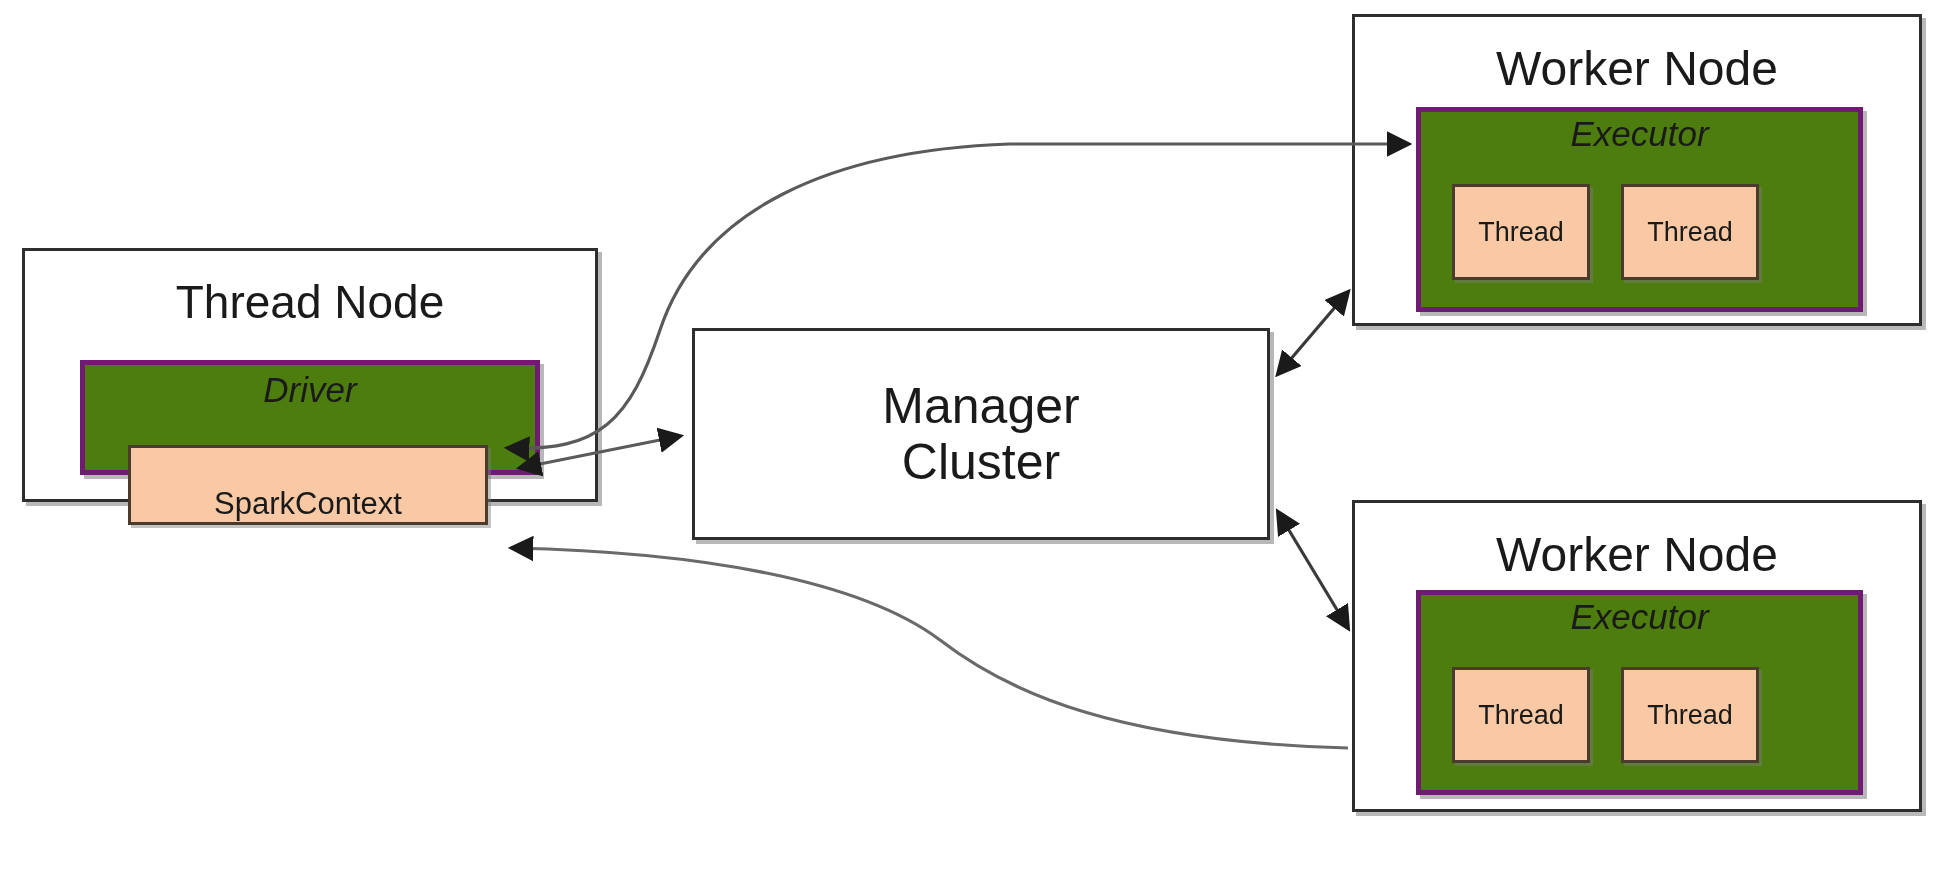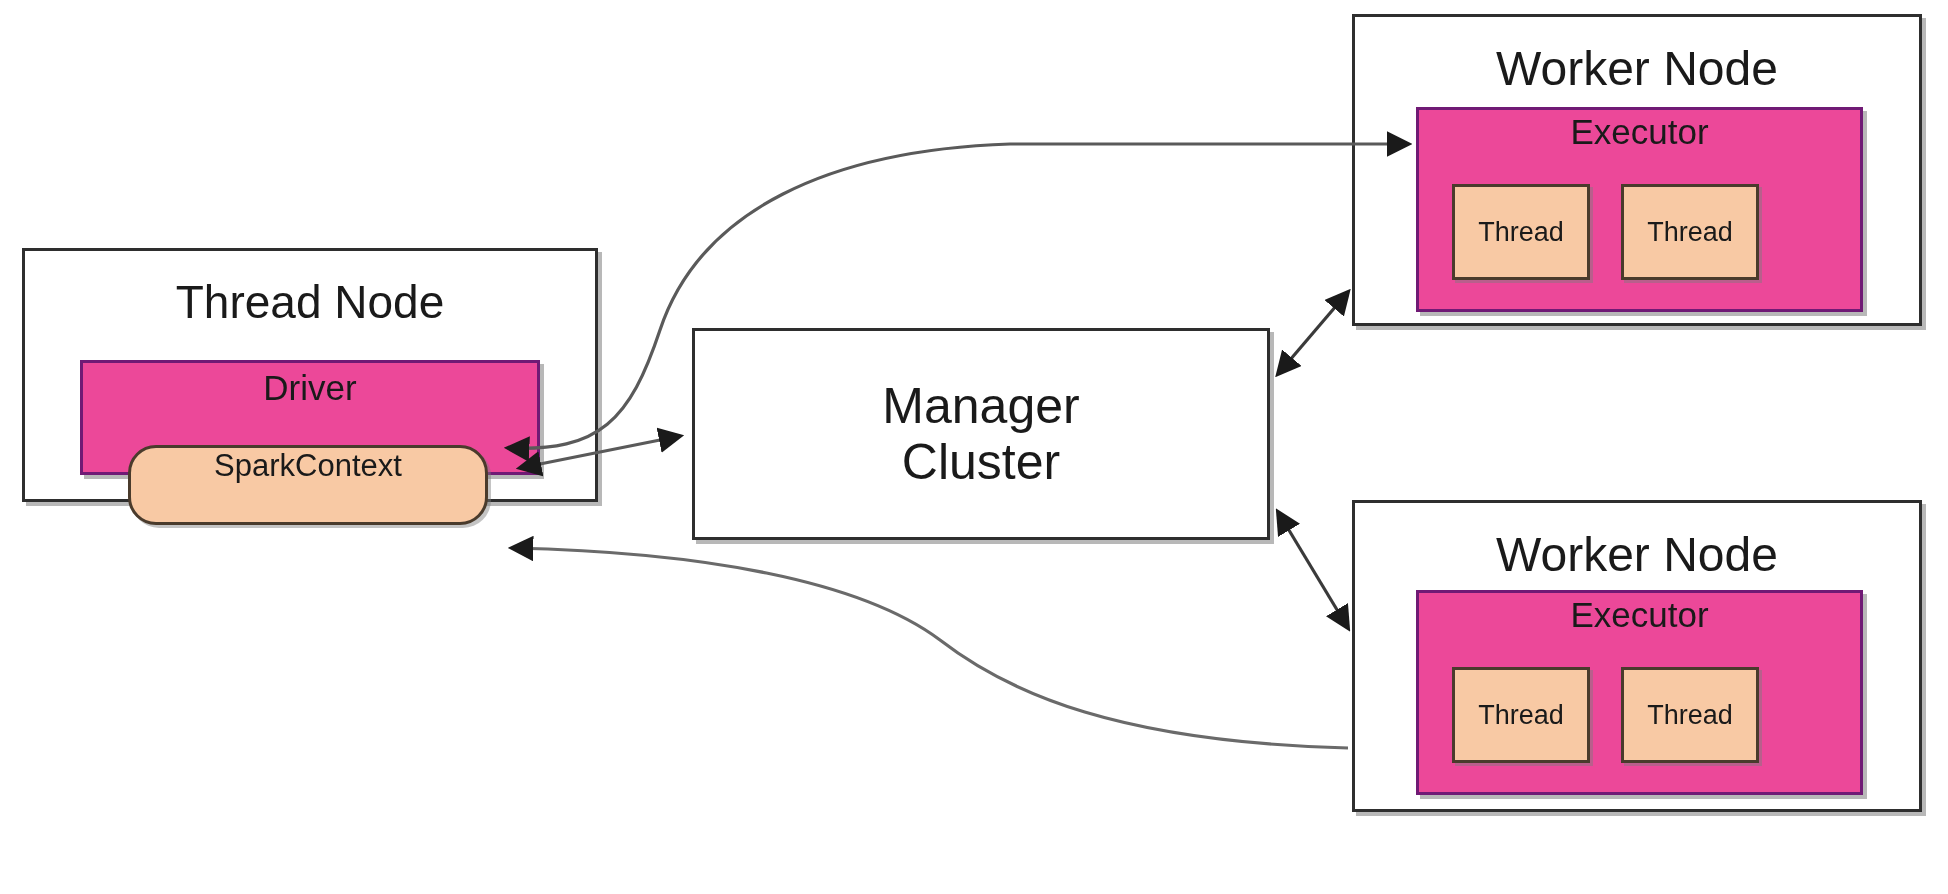--- a/index.html
+++ b/index.html
@@ -30,22 +30,23 @@
   
   .box {
     position: absolute;
     box-sizing: border-box;
     border: 3px solid #2e2e2e;
     background: #ffffff;
     box-shadow: 4px 4px 0 0 rgba(125,125,125,0.55);
     z-index: 2;
   }
   .box.filled-light {
-    background: #ec4899;
-    border: 3px solid #701a75;
+    background: #4d7c0f;
+    border: 5px solid #701a75;
+    font-style: italic;
   }
   .box.filled-strong {
     background: #f8c9a4;
     border: 3px solid #4a3b2c;
     box-shadow: 3px 3px 0 0 rgba(125,125,125,0.45);
     margin-top: 7px;
   }
 
   .node-title {
     position: absolute;
@@ -77,23 +78,22 @@
   #driver-title {
     top: 5px;
     font-size: 35px;
   }
   #sparkcontext-box {
     left: 128px;
     top: 438px;
     width: 360px;
     height: 80px;
     display: flex;
-    align-items: flex-start;
+    align-items: flex-end;
     justify-content: center;
-    border-radius: 28px;
   }
   #sparkcontext-label {
     font-size: 31px;
     color: #1a1a1a;
   }
 
   
   #cluster-manager {
     left: 692px;
     top: 328px;

